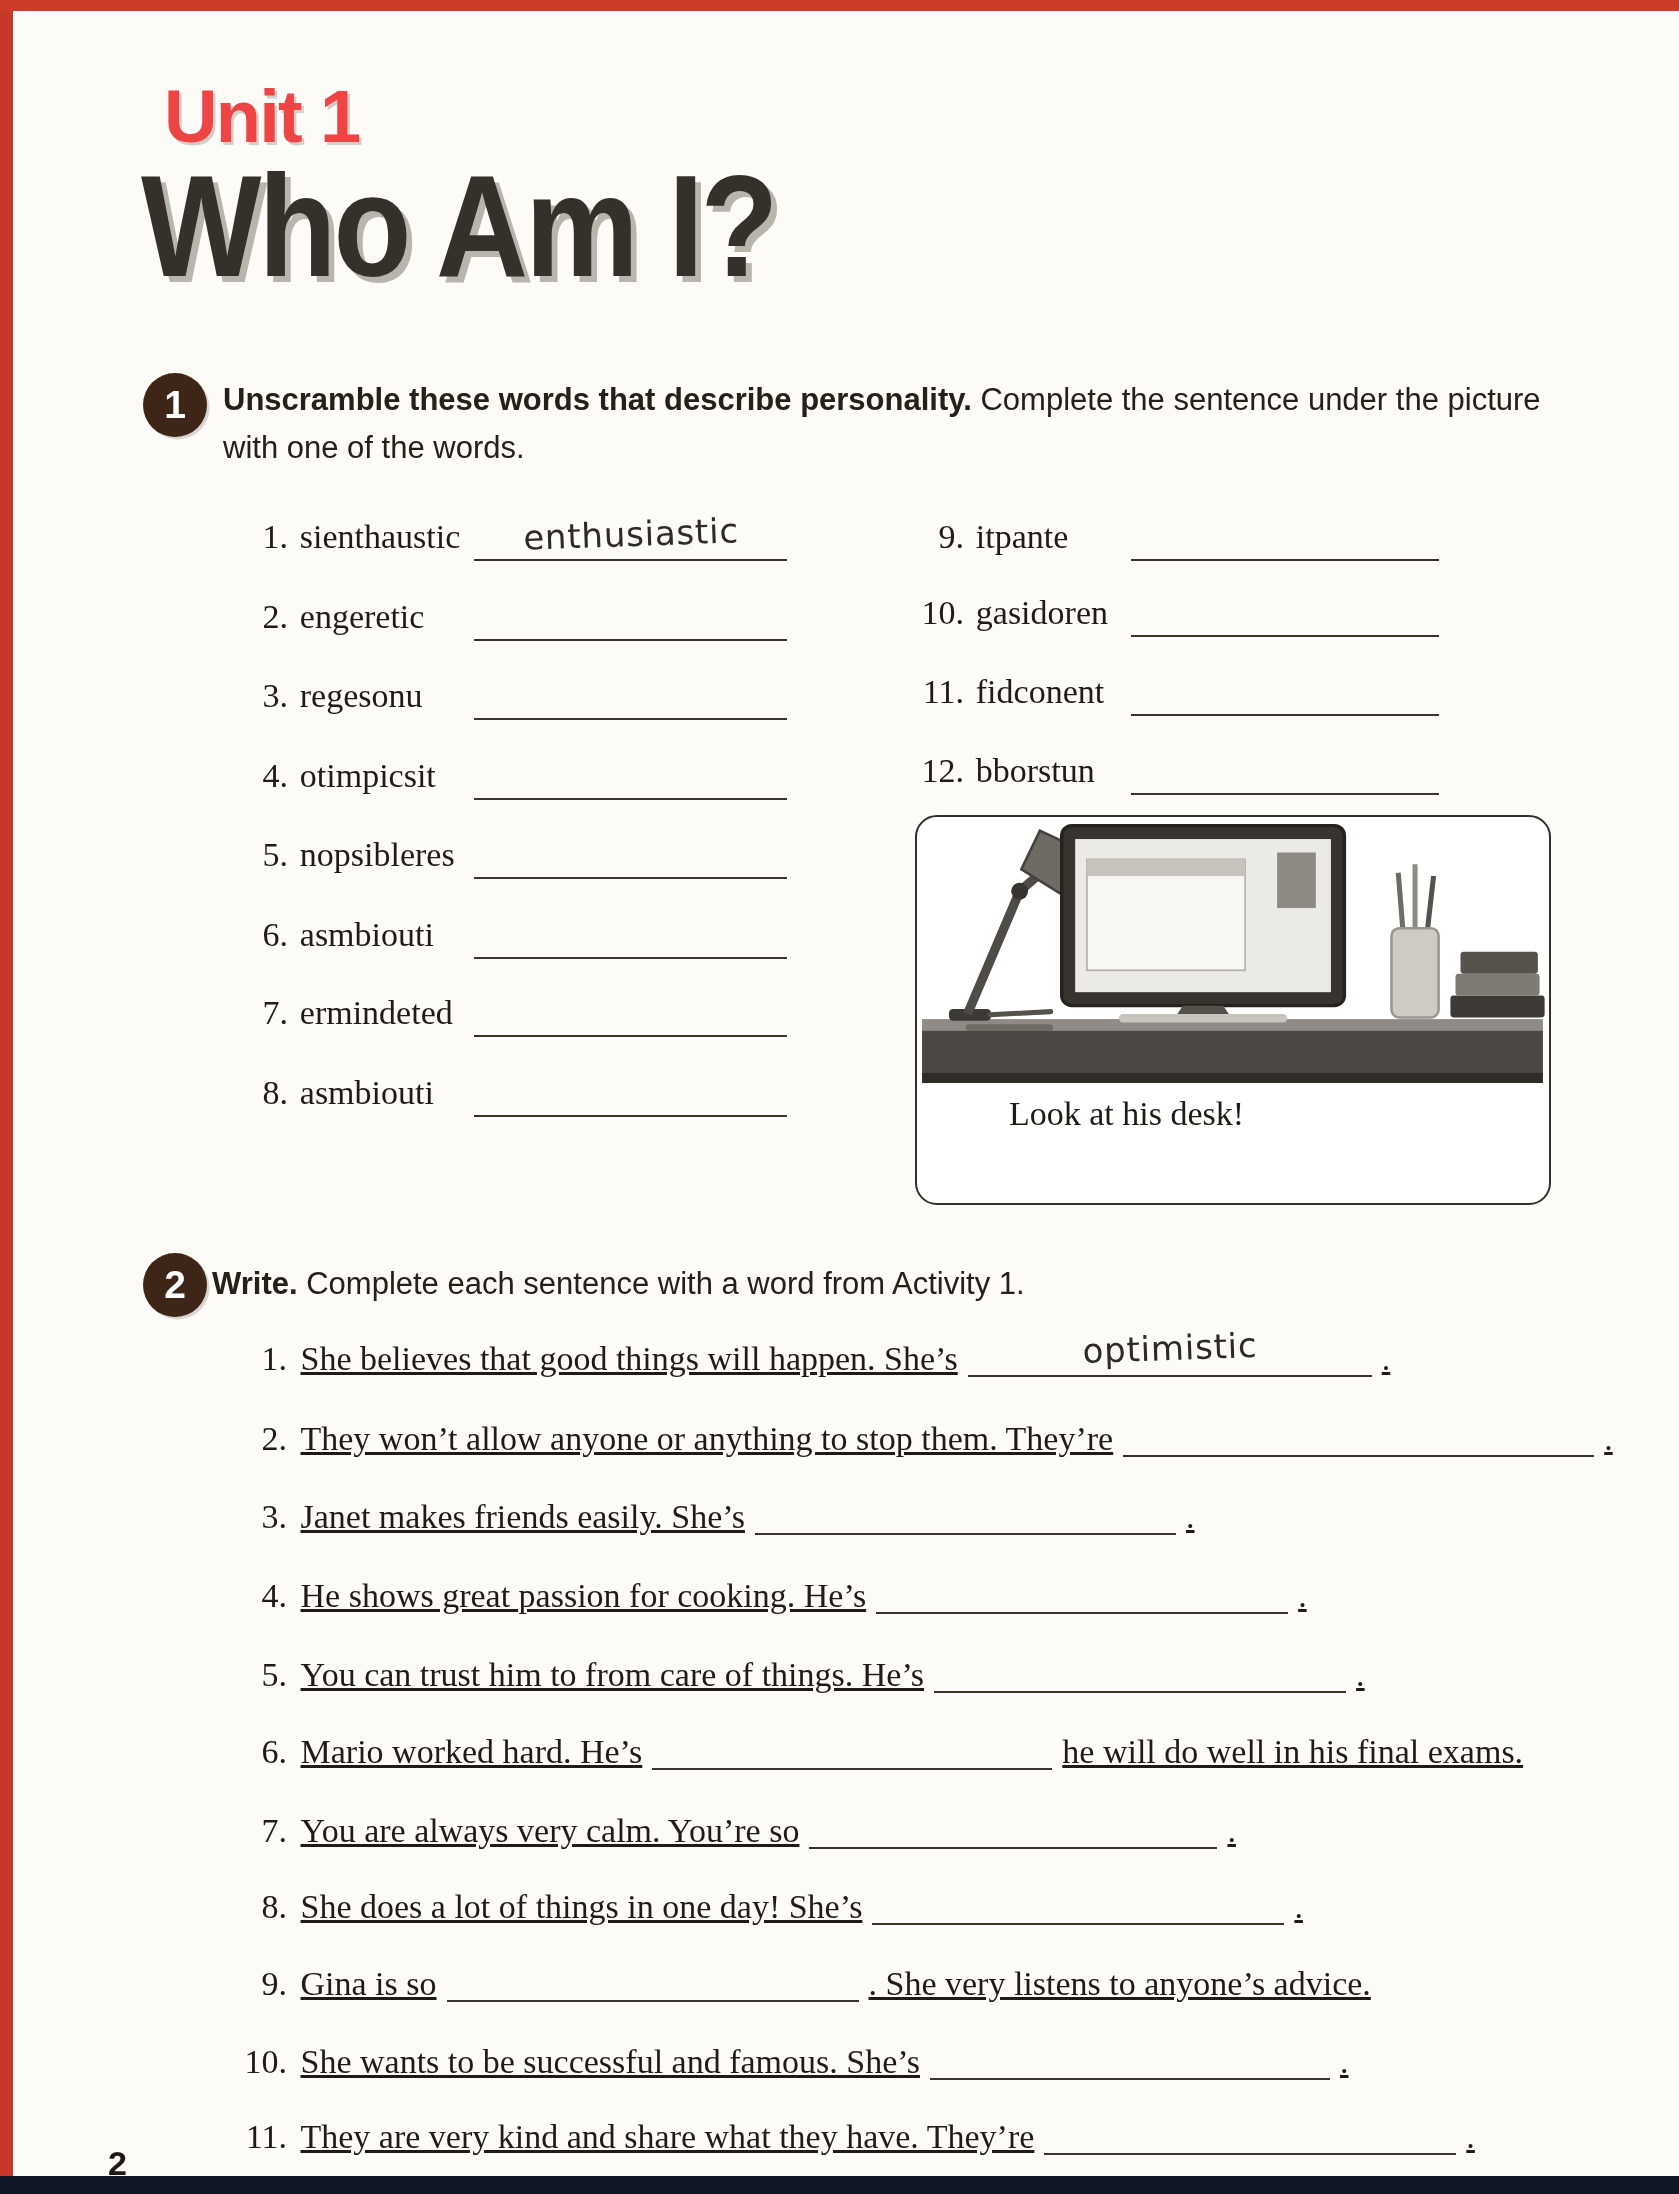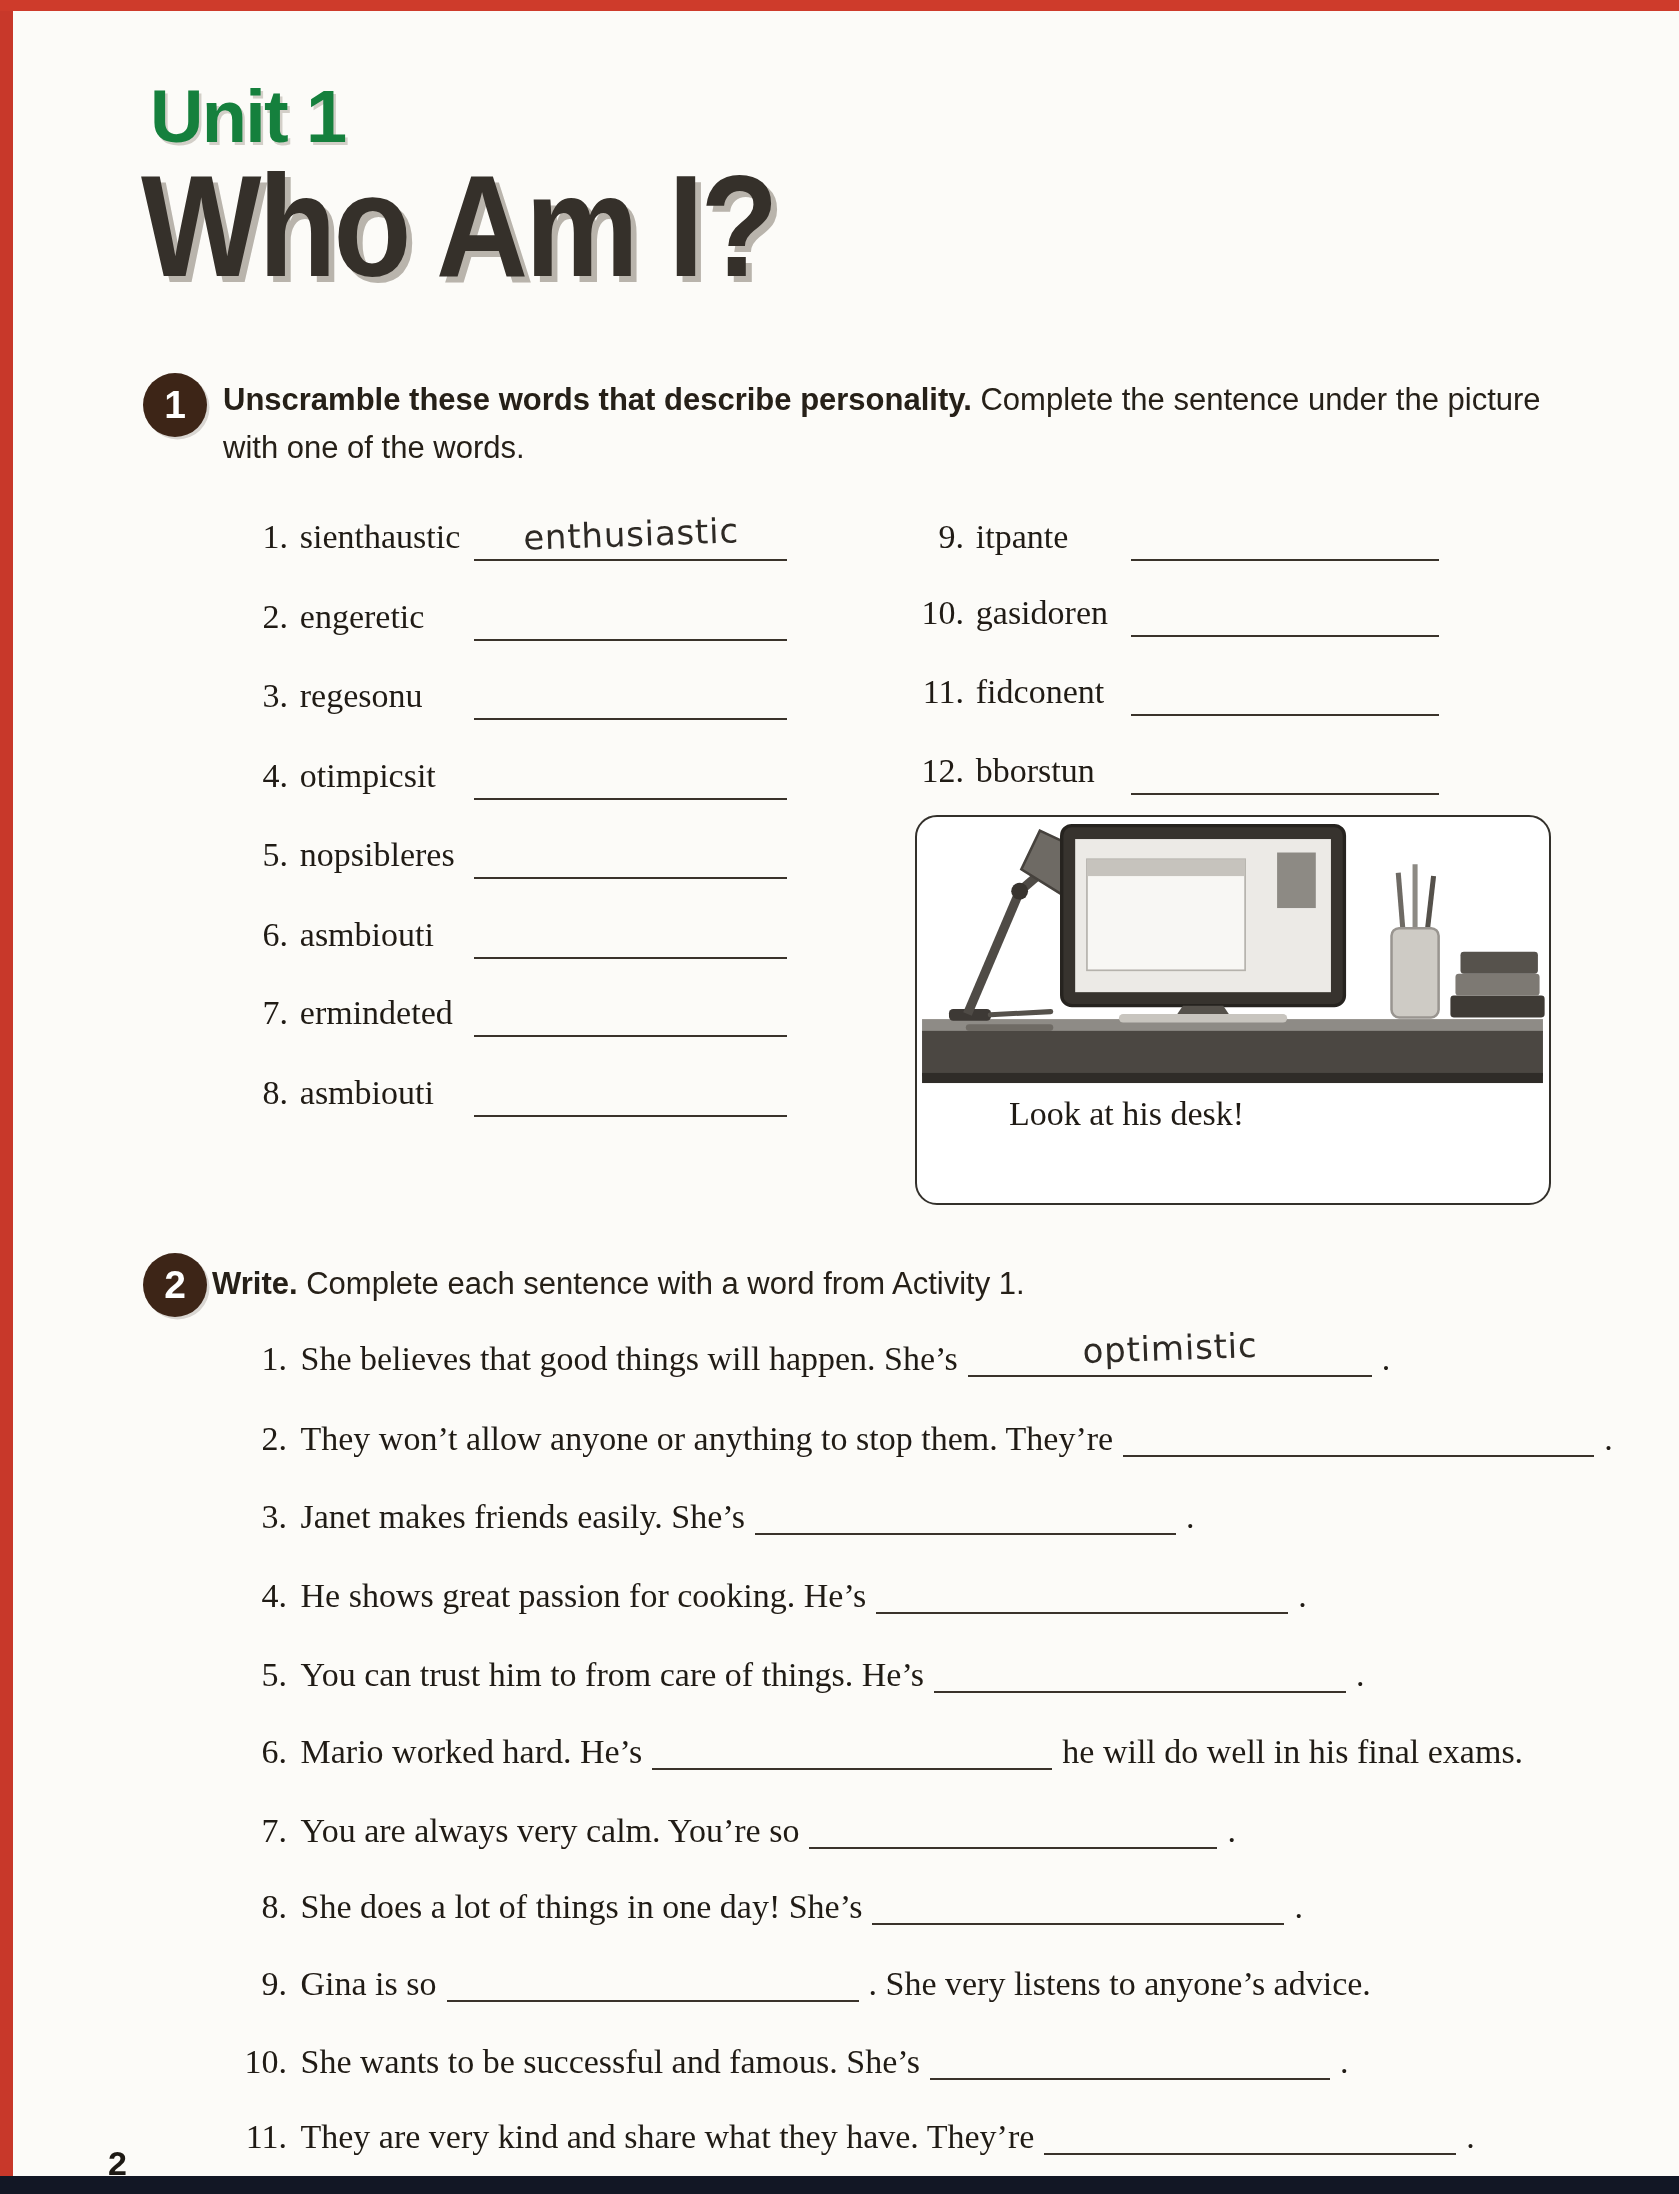--- a/index.html
+++ b/index.html
@@ -6,23 +6,23 @@
   body{
     width:1679px;height:2194px;position:relative;overflow:hidden;
     background:#fcfbf8;color:#201b15;
     font-family:"Liberation Serif", serif;
   }
   .edge-top{position:absolute;top:0;left:0;width:100%;height:11px;background:#ce3b2b;z-index:4;}
   .edge-left{position:absolute;top:0;left:0;width:12.6px;height:100%;background:#c8382a;z-index:3;}
   .footer-bar{position:absolute;left:0;bottom:0;width:100%;height:18.5px;background:#121725;z-index:5;}
 
   .unit{
-    position:absolute;left:150px;top:74px;
+    position:absolute;left:164px;top:74px;
     font-family:"Liberation Sans", sans-serif;font-weight:700;font-size:74px;
-    letter-spacing:-1.7px;color:#15803d;text-shadow:2.5px 2.5px 0 #d3cfc8;white-space:nowrap;
+    letter-spacing:-1.7px;color:#ef4444;text-shadow:2.5px 2.5px 0 #d3cfc8;white-space:nowrap;
   }
   .title{
     position:absolute;left:141px;top:150px;line-height:1.05;
     font-family:"Liberation Sans", sans-serif;font-weight:700;font-size:145px;
     letter-spacing:-3.4px;color:#35302a;text-shadow:6.7px 5.9px 0 #b9b4ac;
     transform:scaleX(.88);transform-origin:left top;white-space:nowrap;
   }
 
   .badge{
     position:absolute;width:64px;height:64px;border-radius:50%;
@@ -51,21 +51,21 @@
   .col-l .blank-abs{left:230px;width:313px;}
   .col-r .blank-abs{left:256px;width:308px;}
 
   .hand{
     position:absolute;left:50%;bottom:5px;
     transform:translateX(-50%) rotate(-2deg);
     font-family:"DejaVu Sans", sans-serif;font-size:34px;letter-spacing:0.8px;
     color:#2e2a25;white-space:nowrap;
   }
 
-  .sent{position:absolute;left:194px;font-size:34px;white-space:nowrap;}
+  .sent{position:absolute;left:194px;font-size:34px;white-space:nowrap;text-decoration:underline;}
   .s-num{display:inline-block;width:93px;text-align:right;}
   .s-pre{margin-left:13.5px;}
   .blank-in{
     display:inline-block;height:30px;vertical-align:-6.7px;
     border-bottom:2.5px solid #3a332b;position:relative;
     margin-left:10px;margin-right:10px;
   }
   .blank-in .hand{bottom:6.7px;}
 
   .pic{

